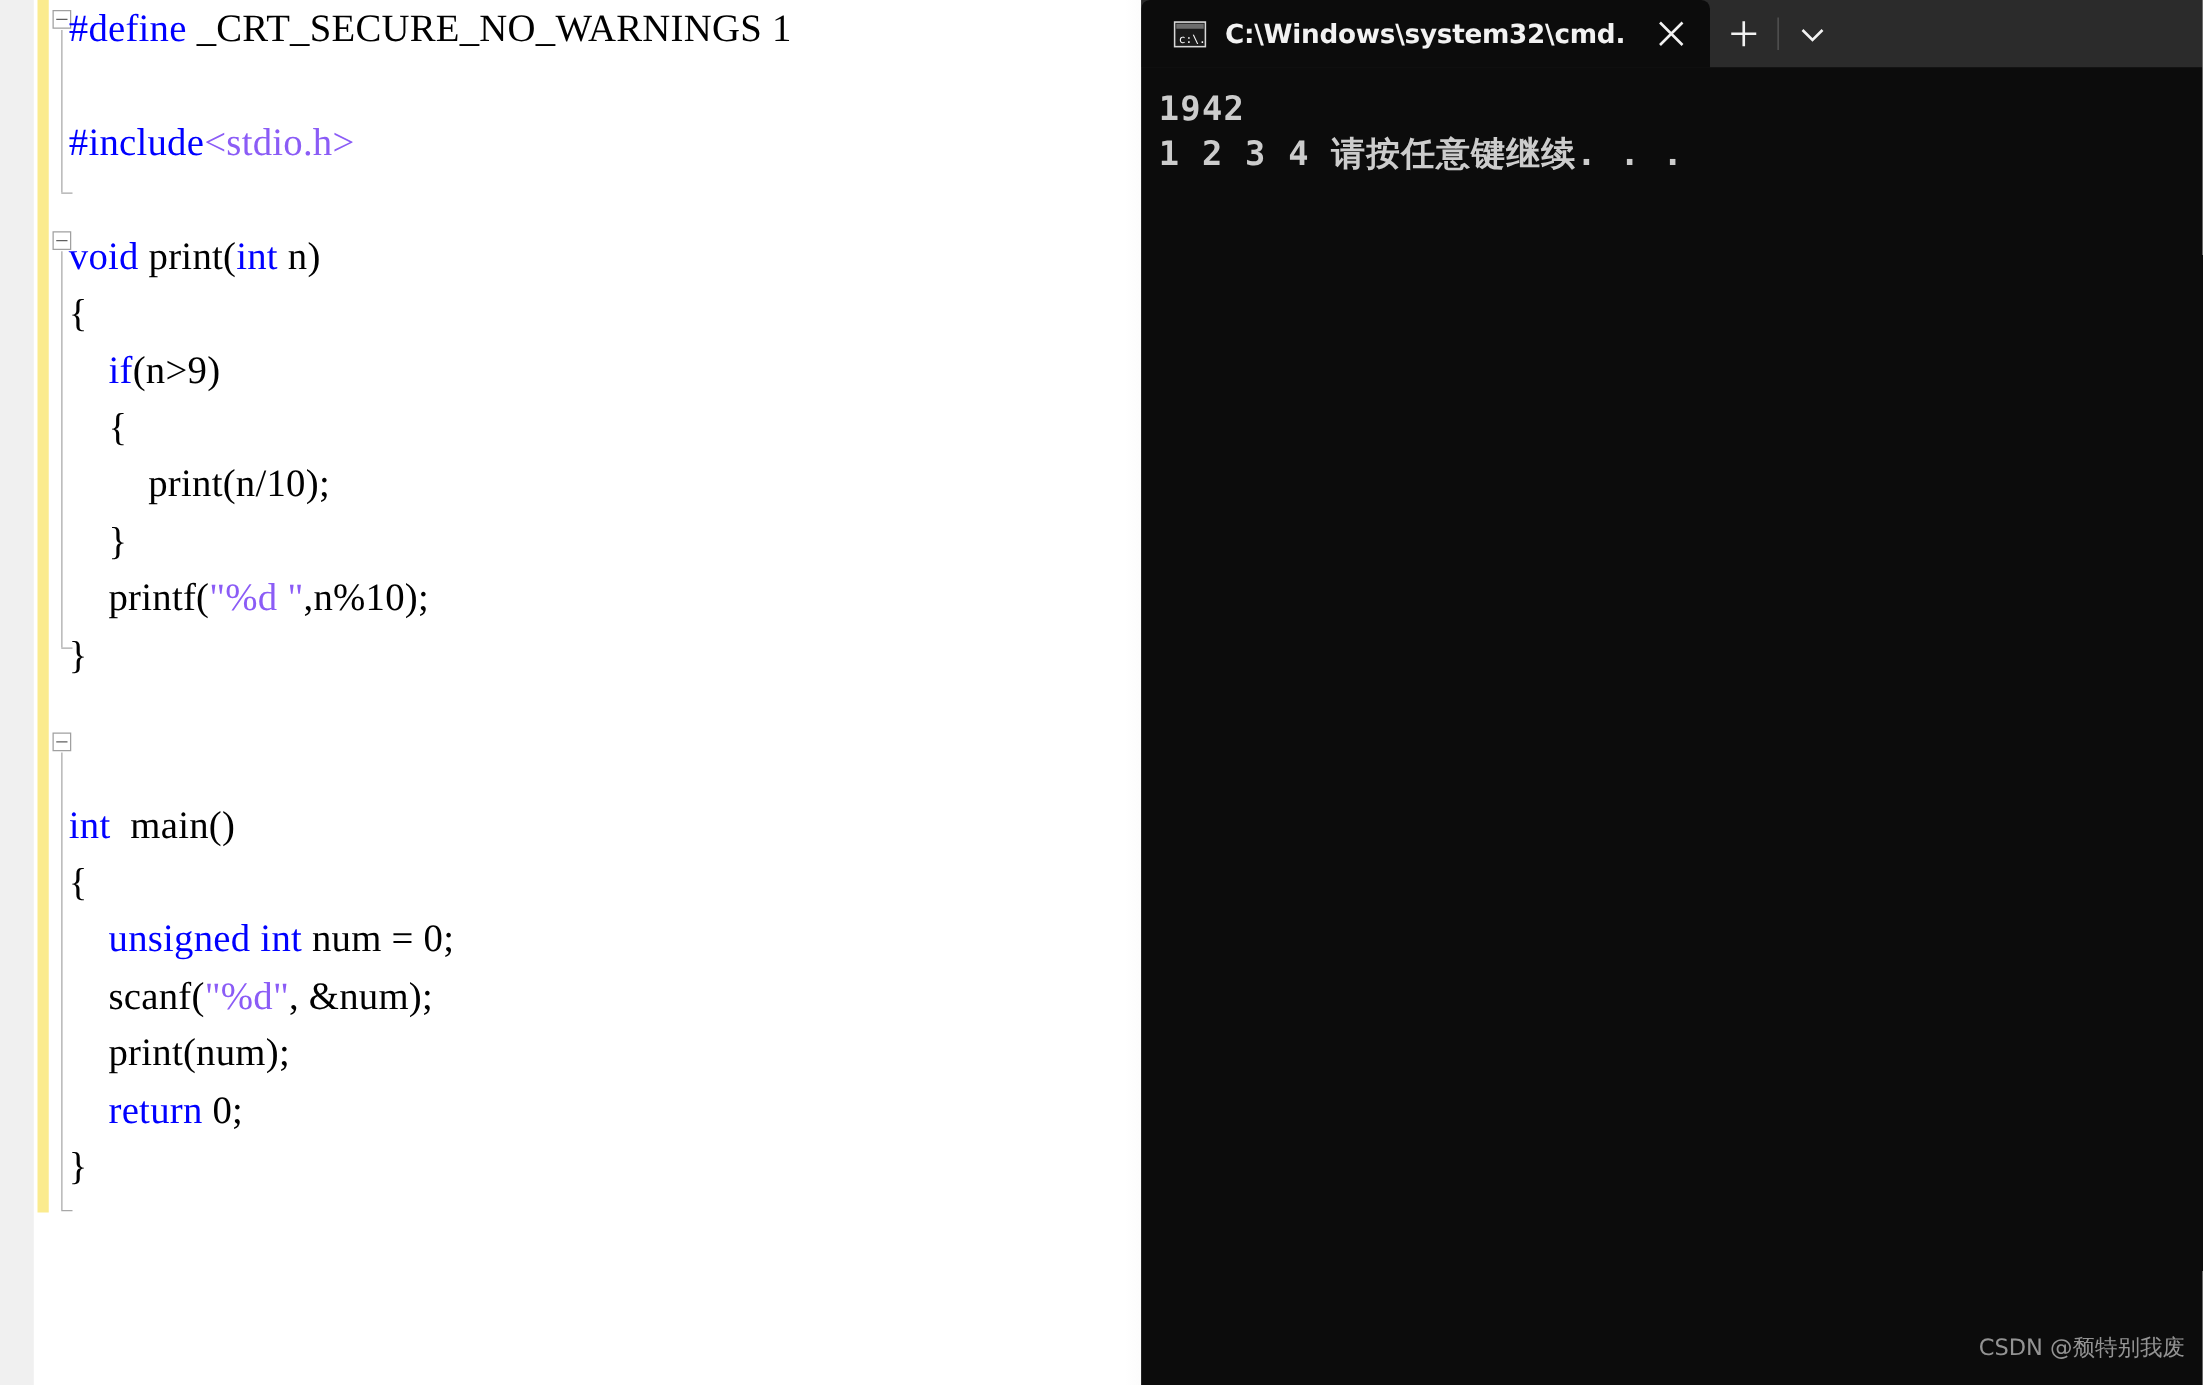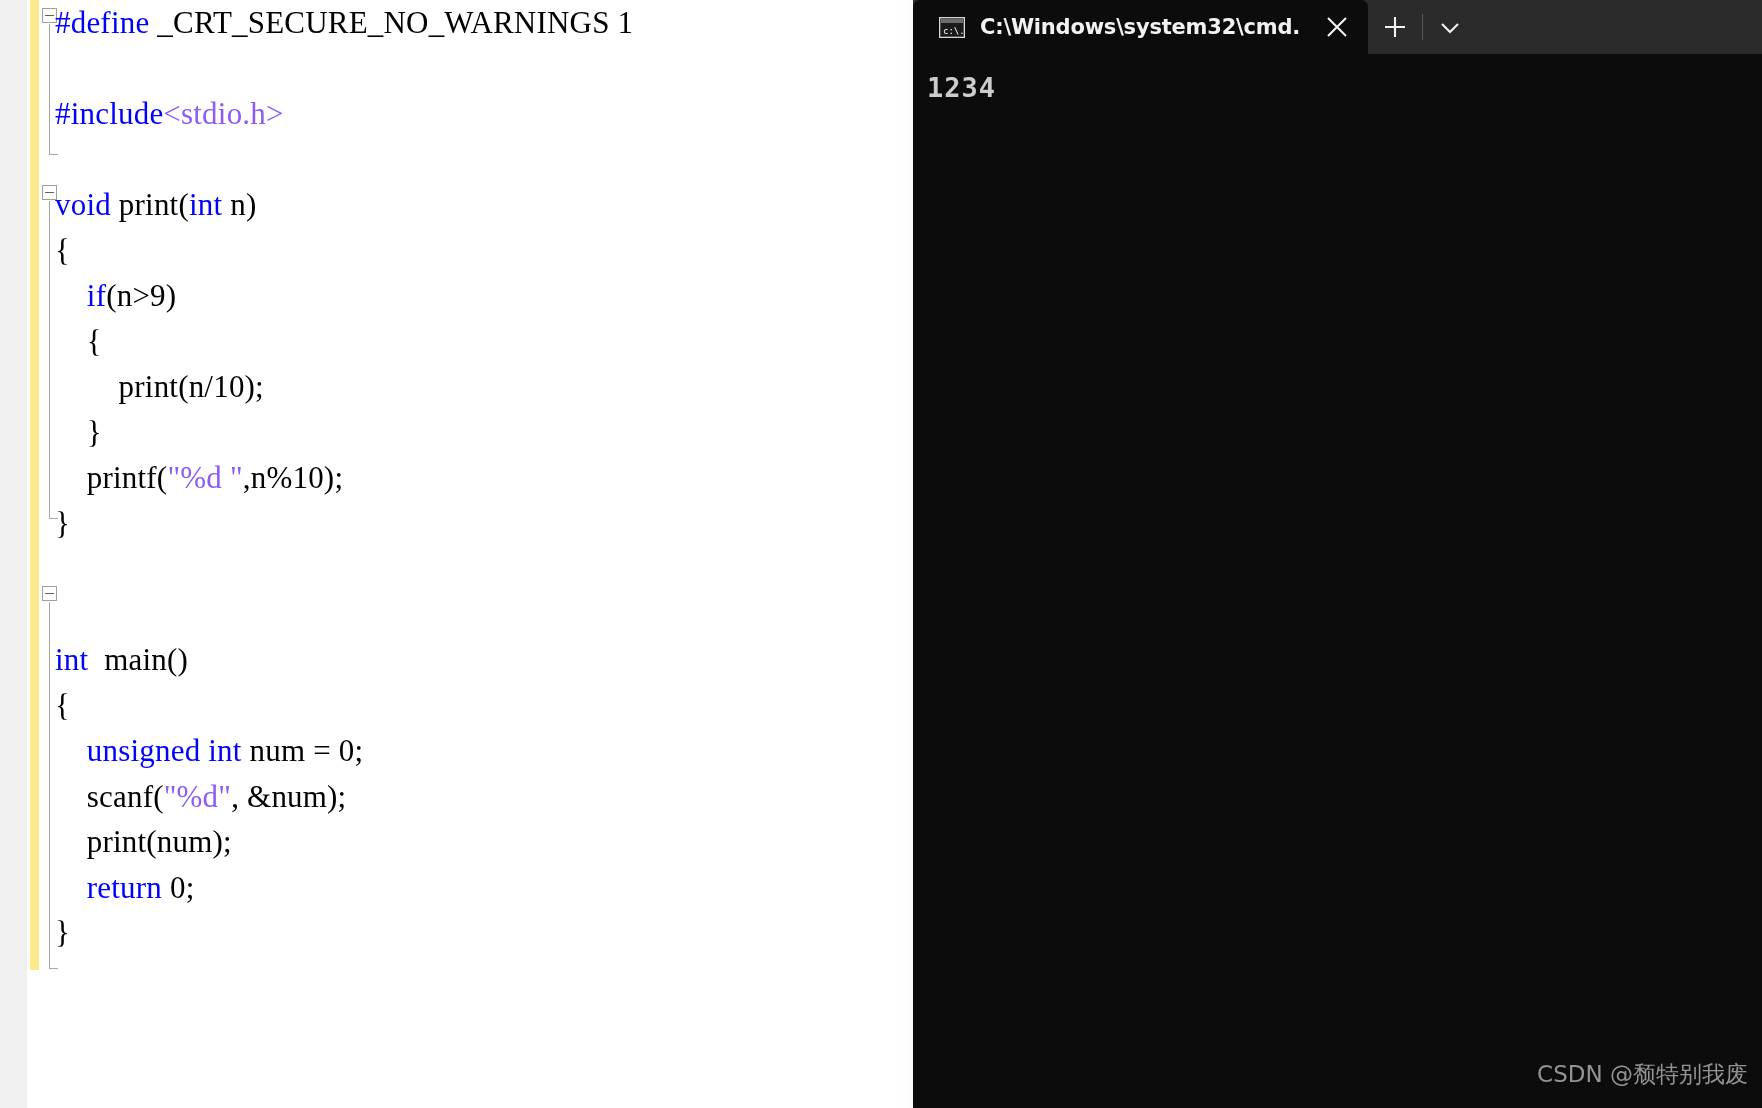--- a/index.html
+++ b/index.html
@@ -195,21 +195,21 @@
     white-space: pre;
     font-weight: bold;
     letter-spacing: 1px;
   }
 
   #watermark {
     position: absolute;
     right: 14px;
     bottom: 18px;
     color: #b9b9b9;
-    font-size: 23px;
+    font-size: 18px;
     font-family: "DejaVu Sans", sans-serif;
     white-space: nowrap;
     opacity: 0.78;
   }
 </style>
 </head>
 <body>
 
 <div id="editor-pane">
 
@@ -266,17 +266,18 @@
     <div id="tab-divider"></div>
 
     <div id="dropdown-button">
       <svg class="glyph-chevron" width="26" height="26" viewBox="0 0 26 26" xmlns="http://www.w3.org/2000/svg">
         <path d="M5 10 L13 18 L21 10" stroke="#f2f2f2" stroke-width="2.1" fill="none"></path>
       </svg>
     </div>
   </div>
 
   <div id="terminal-body">
-    <div class="term-line">1234</div>
+    <div class="term-line">1942</div>
+    <div class="term-line">1 2 3 4 请按任意键继续. . .</div>
   </div>
 
   <div id="watermark">CSDN @颓特别我废</div>
 </div>
 
 </body></html>

